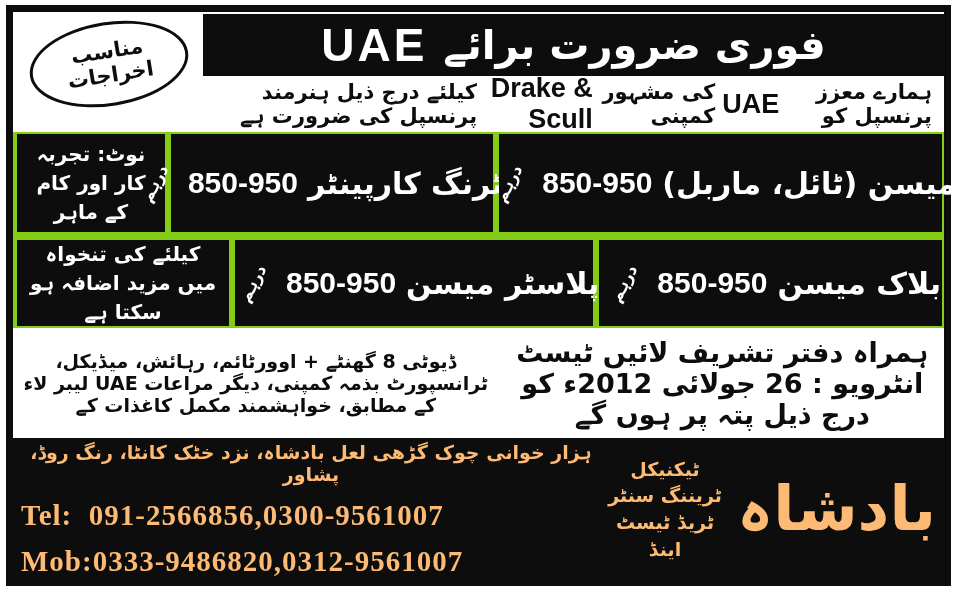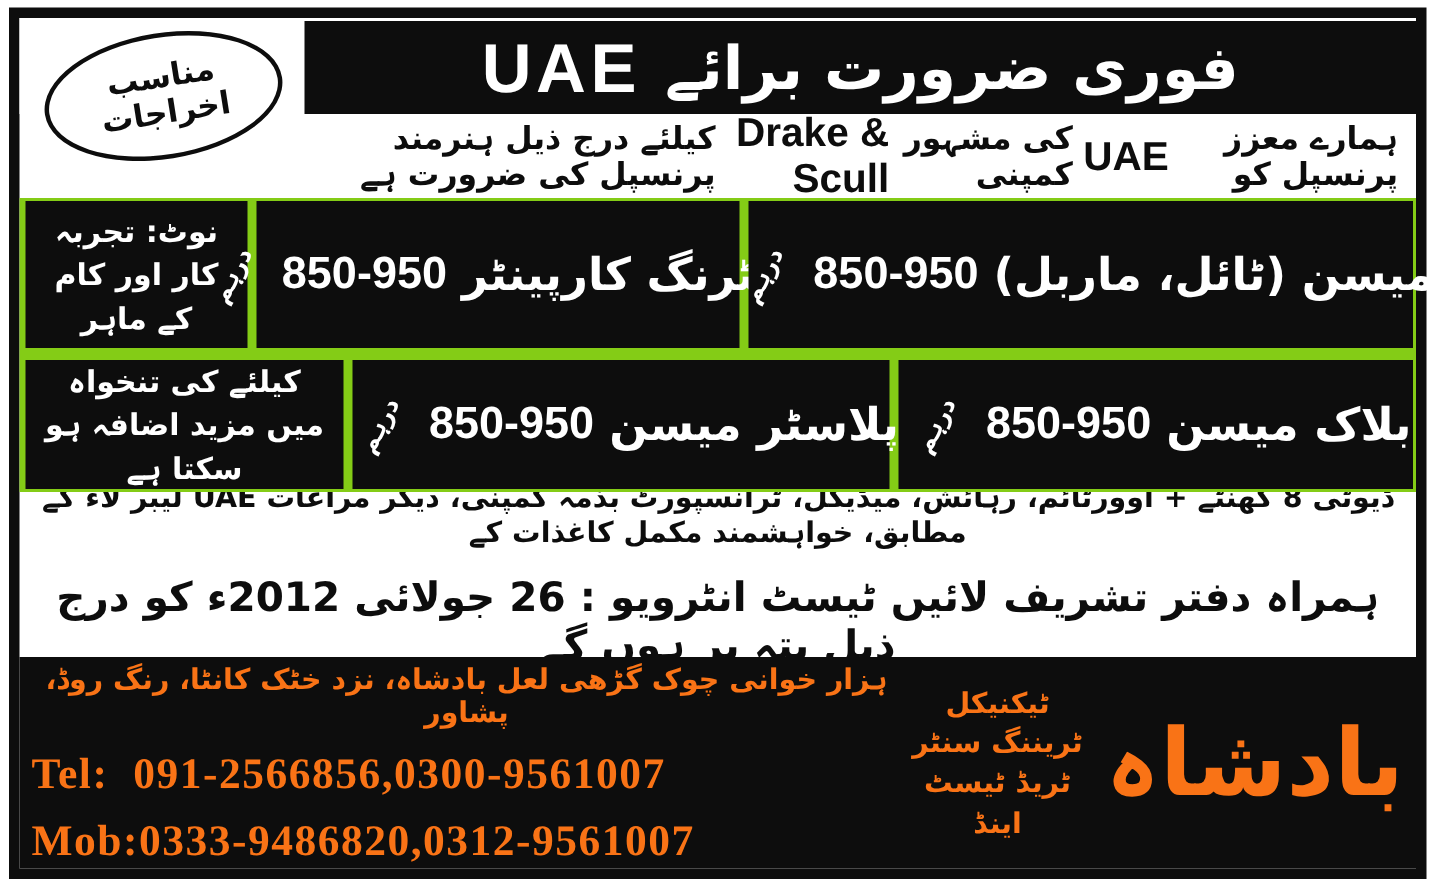--- a/index.html
+++ b/index.html
@@ -60,28 +60,28 @@
   .jsalary {
     display: flex; flex-direction: row; direction: ltr; text-align: left;
     font-family: "Liberation Sans", sans-serif; font-weight: bold;
     font-size: 30px; line-height: 0.95;
   }
   .jcur { transform: rotate(-62deg); font-size: 16px; font-weight: bold; margin: 0 4px; }
 
   
   .terms {
     height: 110px; flex: 0 0 auto; padding: 4px 7px;
-    display: flex; flex-direction: column; align-items: center; justify-content: center; gap: 16px;
+    display: flex; flex-direction: row; align-items: center; justify-content: center; gap: 16px;
   }
   .terms-line1 { font-size: 19px; font-weight: bold; text-align: center; }
   .terms-line2 { font-size: 27px; font-weight: bold; text-align: center; }
 
   
   .bottom-black {
-    flex: 1; background: #0d0d0d; color: #f97316;
+    flex: 1; background: #0d0d0d; color: #fdba74;
     display: flex; flex-direction: column; justify-content: space-between;
     padding: 3px 8px 2px 8px;
   }
   .contact-row { flex: 1; display: flex; }
   .contact-left { flex: 1; display: flex; flex-direction: column; justify-content: space-between; }
   .address { font-size: 19px; font-weight: bold; text-align: center; direction: rtl; }
   .phone-line { font-family: Liberation Serif, serif; font-weight: bold; font-size: 29px; line-height: 1.02; letter-spacing: 1px; white-space: pre; }
   .center-block { width: 335px; display: flex; align-items: center; justify-content: flex-end; gap: 8px; }
   .center-sub { text-align: center; font-weight: bold; font-size: 19px; line-height: 1.4; direction: rtl; }
   .center-name { font-size: 62px; font-weight: bold; line-height: 1; direction: rtl; }

